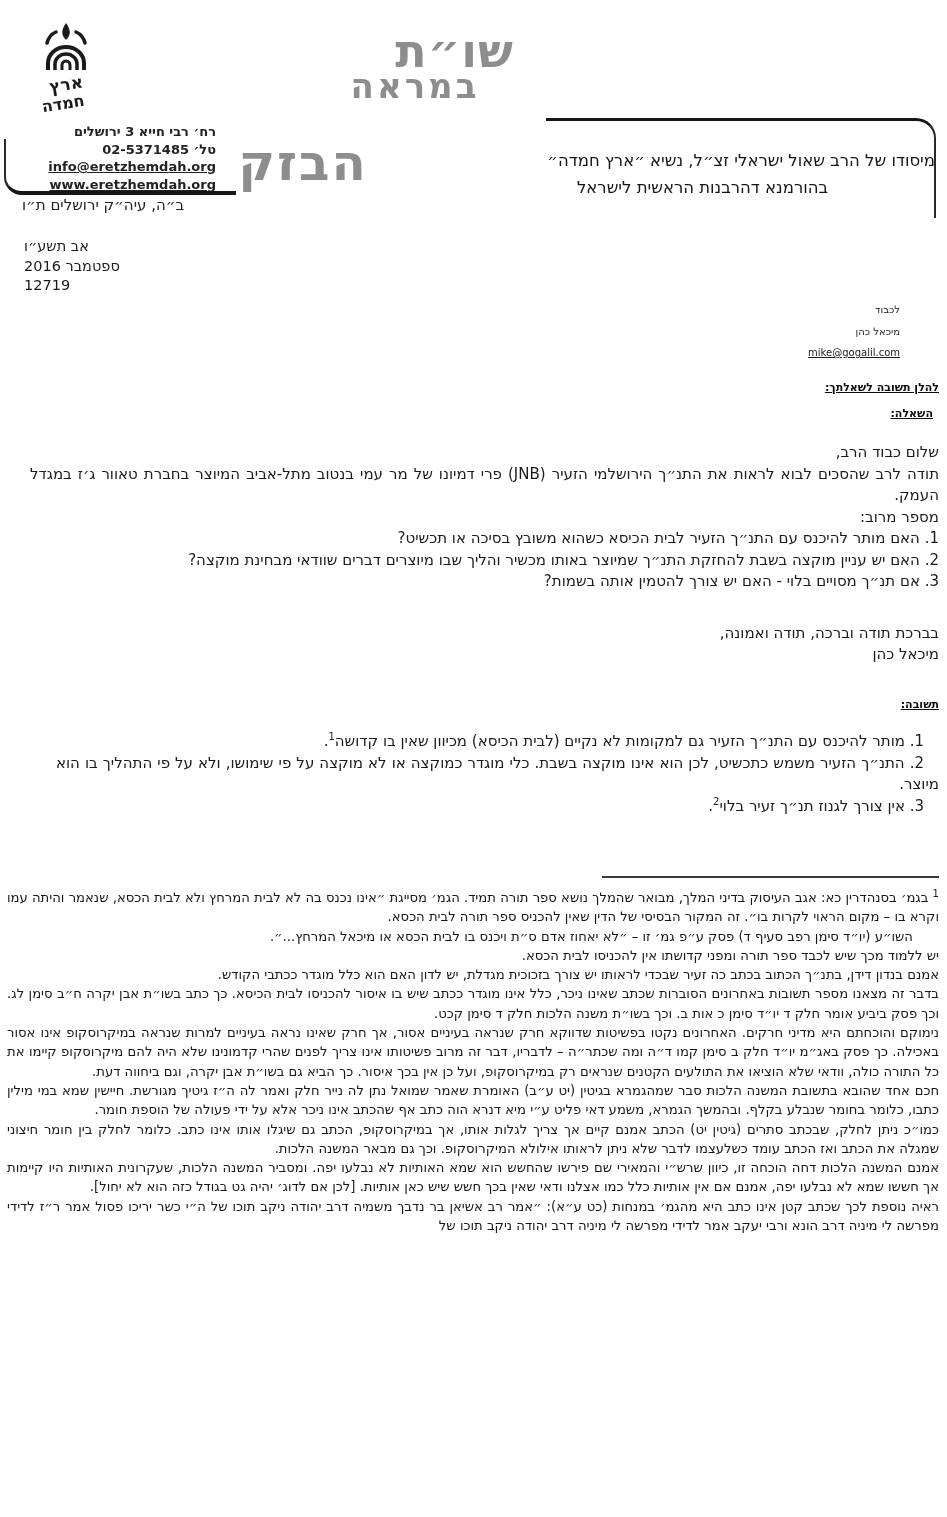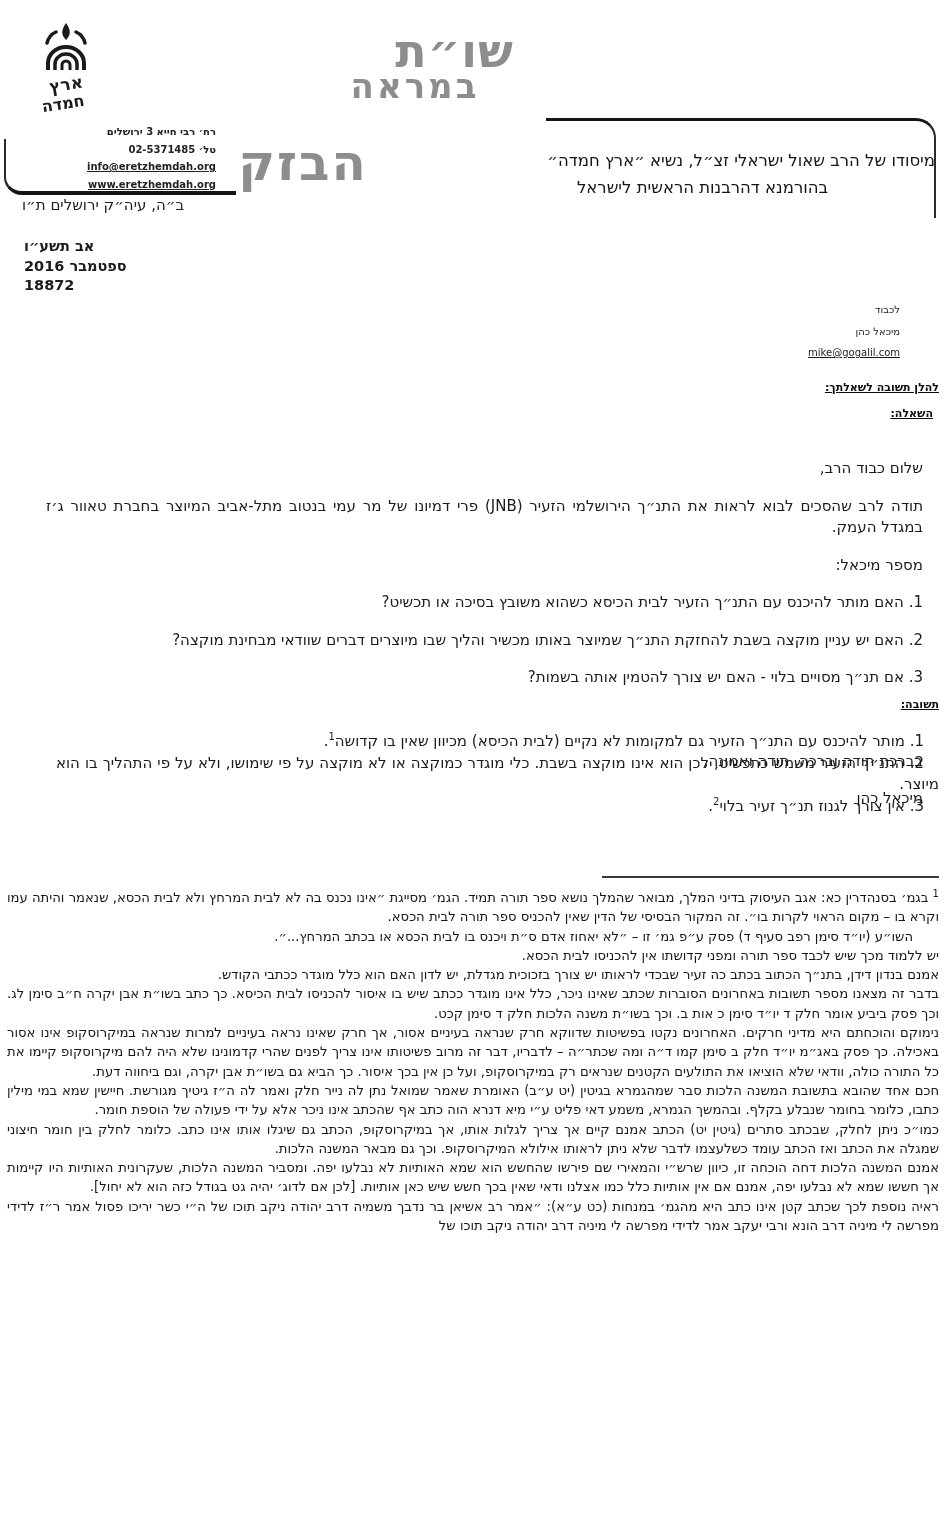--- a/index.html
+++ b/index.html
@@ -10,21 +10,21 @@
     background:#ffffff;
     color:#1b1b1b;
     font-family:"DejaVu Sans", sans-serif;
     direction:rtl;
     overflow:hidden;
   }
   
   .logo{position:absolute;left:26px;top:20px;width:80px;height:100px;}
   .addr{
     position:absolute;left:20px;top:123px;width:196px;
-    font-size:10px;line-height:17.5px;text-align:right;direction:rtl;
+    font-size:13px;line-height:17.5px;text-align:right;direction:rtl;
     font-weight:bold;color:#222;
   }
   .addr .link{text-decoration:underline;display:block;direction:ltr;text-align:right;}
   .left-bracket{
     position:absolute;left:4px;top:139px;width:230px;height:52px;
     border-left:2px solid #2a2a2a;border-bottom:4px solid #151515;
     border-bottom-left-radius:18px;
   }
   .blessing{
     position:absolute;left:22px;top:196px;
@@ -48,41 +48,41 @@
     font-size:50px;font-weight:bold;color:#8d8d8d;letter-spacing:2px;
   }
   .subtitle{
     position:absolute;right:12px;top:147px;width:465px;
     font-size:16.5px;line-height:27px;color:#161616;text-align:right;
   }
   .subtitle .line2{text-align:center;}
   
   .date-block{
     position:absolute;left:24px;top:237px;
-    font-size:14.5px;line-height:19.5px;direction:rtl;text-align:left;font-weight:bold;
+    font-size:14.5px;line-height:19.5px;direction:rtl;text-align:left;
   }
   .recipient{
     position:absolute;right:47px;top:299px;
     font-size:10px;line-height:21.5px;text-align:right;
   }
   .recipient .link{text-decoration:underline;direction:ltr;display:block;text-align:right;}
   
   .hd{
     position:absolute;font-size:11px;font-weight:bold;
     text-decoration:underline;color:#0d0d0d;
   }
   .hd-intro{right:8px;top:381px;}
   .hd-question{right:14px;top:407px;}
   .hd-answer{right:8px;top:698px;}
   
   .question-body{
     position:absolute;right:8px;left:30px;top:442px;
     font-size:15px;line-height:21.5px;text-align:justify;text-align-last:right;
   }
-  .question-body p{margin:16px;}
+  .question-body p{margin:0;}
   .gap{height:30px;}
   .answer-body{
     position:absolute;right:8px;left:30px;top:731px;
     font-size:15px;line-height:21.5px;text-align:justify;text-align-last:right;margin-left:26px;
   }
   .answer-body p{margin:0;text-indent:15px;}
   sup{font-size:10px;line-height:0;}
   
   .fn-divider{
     position:absolute;right:8px;top:876px;width:337px;
@@ -130,57 +130,57 @@
   <div class="title-habazak">הבזק</div>
 
   <div class="subtitle">
     <div class="line1">מיסודו של הרב שאול ישראלי זצ״ל, נשיא ״ארץ חמדה״</div>
     <div class="line2">בהורמנא דהרבנות הראשית לישראל</div>
   </div>
 
   <div class="date-block">
     <div>אב תשע״ו</div>
     <div>ספטמבר 2016</div>
-    <div>18872</div>
+    <div>12719</div>
   </div>
 
   <div class="recipient">
     <div>לכבוד</div>
     <div>מיכאל כהן</div>
     <a class="link">mike@gogalil.com</a>
   </div>
 
   <div class="hd hd-intro">להלן תשובה לשאלתך:</div>
   <div class="hd hd-question">השאלה:</div>
 
   <div class="question-body">
     <p>שלום כבוד הרב,</p>
     <p>תודה לרב שהסכים לבוא לראות את התנ״ך הירושלמי הזעיר (JNB) פרי דמיונו של מר עמי בנטוב מתל-אביב המיוצר בחברת טאוור ג׳ז במגדל העמק.</p>
-    <p>מספר מיכאל:</p>
+    <p>מספר מרוב:</p>
     <p>1. האם מותר להיכנס עם התנ״ך הזעיר לבית הכיסא כשהוא משובץ בסיכה או תכשיט?</p>
     <p>2. האם יש עניין מוקצה בשבת להחזקת התנ״ך שמיוצר באותו מכשיר והליך שבו מיוצרים דברים שוודאי מבחינת מוקצה?</p>
     <p>3. אם תנ״ך מסויים בלוי - האם יש צורך להטמין אותה בשמות?</p>
     <div class="gap"></div>
     <p>בברכת תודה וברכה, תודה ואמונה,</p>
     <p>מיכאל כהן</p>
   </div>
 
   <div class="hd hd-answer">תשובה:</div>
 
   <div class="answer-body">
     <p><span>1. מותר להיכנס עם התנ״ך הזעיר גם למקומות לא נקיים (לבית הכיסא) מכיוון שאין בו קדושה</span><sup>1</sup><span>.</span></p>
     <p><span>2. התנ״ך הזעיר משמש כתכשיט, לכן הוא אינו מוקצה בשבת. כלי מוגדר כמוקצה או לא מוקצה על פי שימושו, ולא על פי התהליך בו הוא מיוצר.</span><sup></sup><span></span></p>
     <p><span>3. אין צורך לגנוז תנ״ך זעיר בלוי</span><sup>2</sup><span>.</span></p>
   </div>
 
   <div class="fn-divider"></div>
 
   <div class="footnotes">
     <p><sup>1</sup> <span>בגמ׳ בסנהדרין כא: אגב העיסוק בדיני המלך, מבואר שהמלך נושא ספר תורה תמיד. הגמ׳ מסייגת ״אינו נכנס בה לא לבית המרחץ ולא לבית הכסא, שנאמר והיתה עמו וקרא בו – מקום הראוי לקרות בו״. זה המקור הבסיסי של הדין שאין להכניס ספר תורה לבית הכסא.</span></p>
-    <p class="indent">השו״ע (יו״ד סימן רפב סעיף ד) פסק ע״פ גמ׳ זו – ״לא יאחוז אדם ס״ת ויכנס בו לבית הכסא או בכתב המרחץ...״.</p>
+    <p class="indent">השו״ע (יו״ד סימן רפב סעיף ד) פסק ע״פ גמ׳ זו – ״לא יאחוז אדם ס״ת ויכנס בו לבית הכסא או מיכאל המרחץ...״.</p>
     <p>יש ללמוד מכך שיש לכבד ספר תורה ומפני קדושתו אין להכניסו לבית הכסא.</p>
     <p>אמנם בנדון דידן, בתנ״ך הכתוב בכתב כה זעיר שבכדי לראותו יש צורך בזכוכית מגדלת, יש לדון האם הוא כלל מוגדר ככתבי הקודש.</p>
     <p>בדבר זה מצאנו מספר תשובות באחרונים הסוברות שכתב שאינו ניכר, כלל אינו מוגדר ככתב שיש בו איסור להכניסו לבית הכיסא. כך כתב בשו״ת אבן יקרה ח״ב סימן לג. וכך פסק ביביע אומר חלק ד יו״ד סימן כ אות ב. וכך בשו״ת משנה הלכות חלק ד סימן קכט.</p>
     <p>נימוקם והוכחתם היא מדיני חרקים. האחרונים נקטו בפשיטות שדווקא חרק שנראה בעיניים אסור, אך חרק שאינו נראה בעיניים למרות שנראה במיקרוסקופ אינו אסור באכילה. כך פסק באג״מ יו״ד חלק ב סימן קמו ד״ה ומה שכתר״ה – לדבריו, דבר זה מרוב פשיטותו אינו צריך לפנים שהרי קדמונינו שלא היה להם מיקרוסקופ קיימו את כל התורה כולה, וודאי שלא הוציאו את התולעים הקטנים שנראים רק במיקרוסקופ, ועל כן אין בכך איסור. כך הביא גם בשו״ת אבן יקרה, וגם ביחווה דעת.</p>
     <p>חכם אחד שהובא בתשובת המשנה הלכות סבר שמהגמרא בגיטין (יט ע״ב) האומרת שאמר שמואל נתן לה נייר חלק ואמר לה ה״ז גיטיך מגורשת. חיישין שמא במי מילין כתבו, כלומר בחומר שנבלע בקלף. ובהמשך הגמרא, משמע דאי פליט ע״י מיא דנרא הוה כתב אף שהכתב אינו ניכר אלא על ידי פעולה של הוספת חומר.</p>
     <p>כמו״כ ניתן לחלק, שבכתב סתרים (גיטין יט) הכתב אמנם קיים אך צריך לגלות אותו, אך במיקרוסקופ, הכתב גם שיגלו אותו אינו כתב. כלומר לחלק בין חומר חיצוני שמגלה את הכתב ואז הכתב עומד כשלעצמו לדבר שלא ניתן לראותו אילולא המיקרוסקופ. וכך גם מבאר המשנה הלכות.</p>
     <p>אמנם המשנה הלכות דחה הוכחה זו, כיוון שרש״י והמאירי שם פירשו שהחשש הוא שמא האותיות לא נבלעו יפה. ומסביר המשנה הלכות, שעקרונית האותיות היו קיימות אך חששו שמא לא נבלעו יפה, אמנם אם אין אותיות כלל כמו אצלנו ודאי שאין בכך חשש שיש כאן אותיות. [לכן אם לדוג׳ יהיה גט בגודל כזה הוא לא יחול].</p>
     <p>ראיה נוספת לכך שכתב קטן אינו כתב היא מהגמ׳ במנחות (כט ע״א): ״אמר רב אשיאן בר נדבך משמיה דרב יהודה ניקב תוכו של ה״י כשר יריכו פסול אמר ר״ז לדידי מפרשה לי מיניה דרב הונא ורבי יעקב אמר לדידי מפרשה לי מיניה דרב יהודה ניקב תוכו של</p>
   </div>
 

